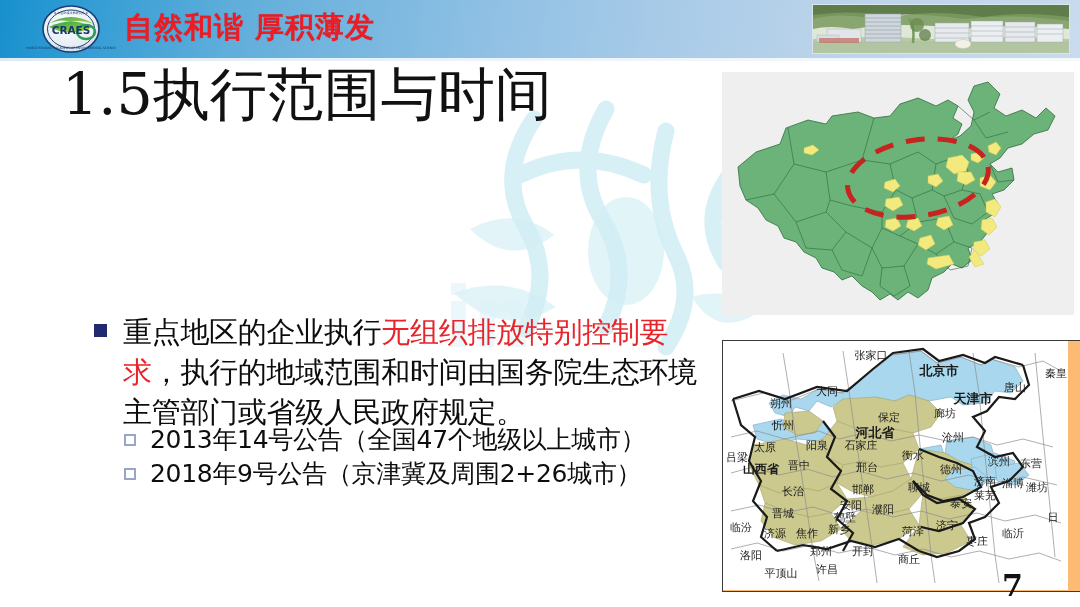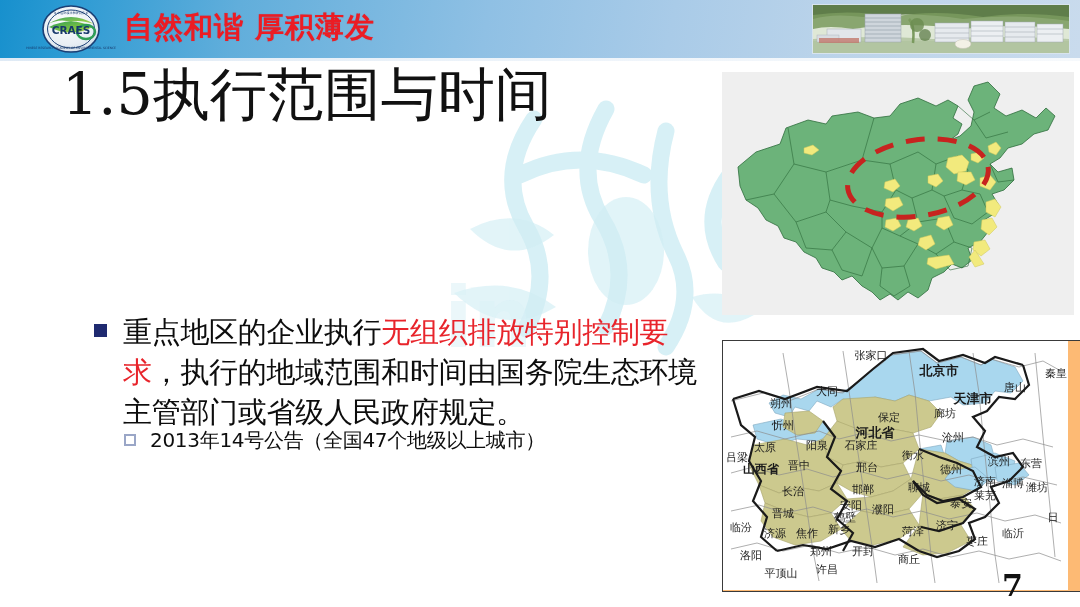--- a/index.html
+++ b/index.html
@@ -75,21 +75,21 @@
 
   #bullet1 { left:86px; top:165px; }
   #bullet2 { left:94px; top:312px; }
 
   .sub-row { position:absolute; display:flex; align-items:flex-start; }
   .sq-hollow {
     width:12px; height:12px; border:2px solid #9aa6c7; background:transparent;
     flex:0 0 auto; margin-top:11px; margin-right:14px;
   }
   .stext {
-    font-size:20px; line-height:34px; color:#0d0d0d;
+    font-size:25px; line-height:34px; color:#0d0d0d;
     font-family:"DejaVu Sans","Liberation Sans",sans-serif;
     white-space:nowrap; letter-spacing:-0.3px;
   }
   #sub1 { left:124px; top:423px; }
   #sub2 { left:124px; top:457px; }
 
   
   #map-china {
     position:absolute; left:722px; top:72px; width:352px; height:243px;
     background:#efefef; overflow:hidden; z-index:2;
@@ -223,20 +223,24 @@
   <div class="bullet-row" id="bullet2">
     <div class="sq"></div>
     <div class="btext">
       <span>重点地区的企业执行</span><span class="red">无组织排放特别控制要求</span><span>，执行的地域范围和时间由国务院生态环境主管部门或省级人民政府规定。</span>
     </div>
   </div>
 
   <div class="sub-row" id="sub1">
     <div class="sq-hollow"></div>
     <div class="stext">2013年14号公告（全国47个地级以上城市）</div>
+  </div>
+  <div class="sub-row" id="sub2">
+    <div class="sq-hollow"></div>
+    <div class="stext">2018年9号公告（京津冀及周围2+26城市）</div>
   </div>
 </div>
 
 <div id="map-china">
   <svg width="352" height="243" viewBox="0 0 352 243">
     <rect width="352" height="243" fill="#efefef"></rect>
     <g stroke="#2f6d3c" stroke-width="0.8" fill="#6cb37a">
 
       <path d="M16 95 L34 80 L58 72 L64 56 L86 48 L104 52 L110 44 L136 40 L152 46 L168 44
                L178 32 L196 26 L214 34 L226 28 L236 34 L231 46 L240 52 L236 62 L228 68

